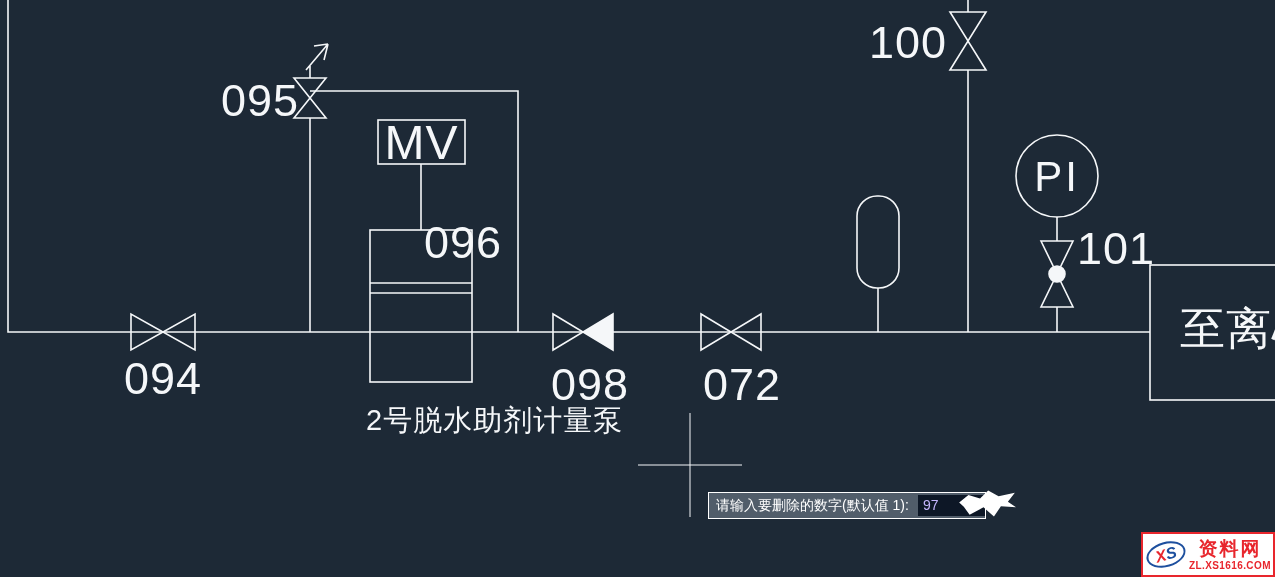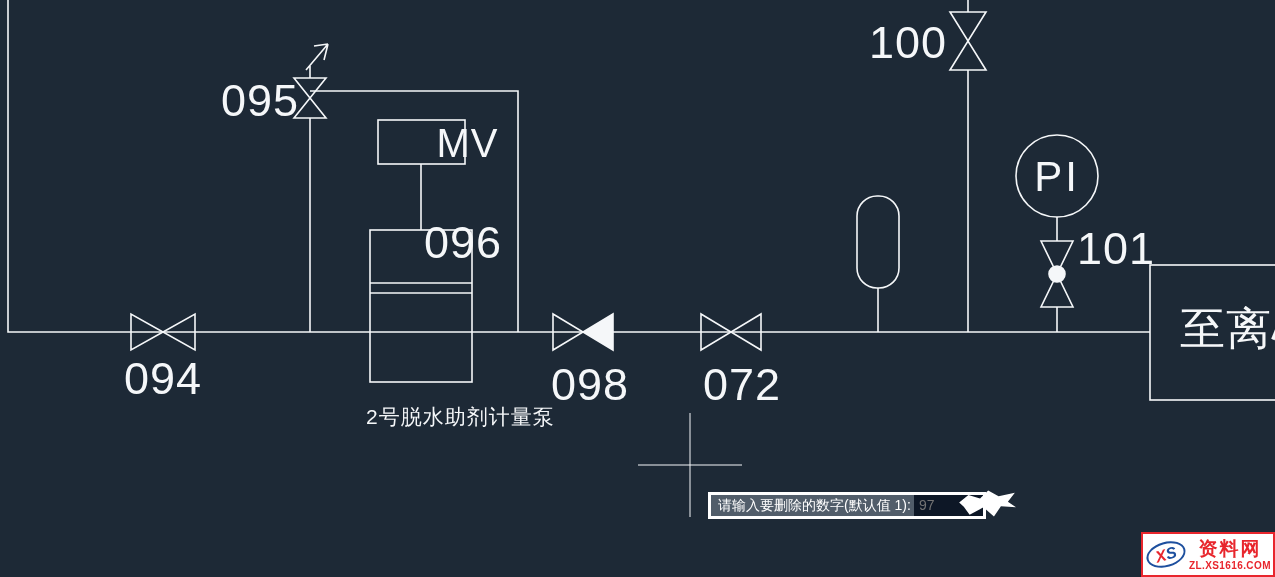--- a/index.html
+++ b/index.html
@@ -9,37 +9,37 @@
   }
   svg.linework{position:absolute;left:0;top:0;}
   .cad-label{
     position:absolute;color:#f5f7f9;font-size:45px;letter-spacing:1px;
     font-family:"Liberation Sans",sans-serif;white-space:nowrap;line-height:1;
   }
   .lbl-094{left:124px;top:356px;}
   .lbl-095{left:221px;top:78px;}
   .lbl-096{left:424px;top:174px;margin-top:46px;}
   .lbl-097{left:370px;top:310px;width:102px;text-align:center;}
-  .lbl-mv{left:378px;top:122px;width:87px;height:44px;text-align:center;font-size:40px;line-height:42px;margin-left:46px;}
+  .lbl-mv{left:378px;top:122px;width:87px;height:44px;text-align:center;font-size:48px;line-height:42px;}
   .lbl-098{left:551px;top:362px;}
   .lbl-099{left:703px;top:362px;}
   .lbl-100{left:869px;top:20px;}
   .lbl-pi{left:1016px;top:156px;width:82px;text-align:center;font-size:42px;letter-spacing:3px;}
   .lbl-101{left:1077px;top:226px;}
-  .lbl-caption{left:366px;top:406px;font-size:21px;letter-spacing:1px;}
+  .lbl-caption{left:366px;top:406px;font-size:29px;letter-spacing:1px;}
   .lbl-dest{left:1180px;top:306px;font-size:45px;width:96px;overflow:hidden;}
 
   .tooltip{
     position:absolute;left:708px;top:492px;width:278px;height:27px;
-    background:#515d6a;border:3px solid #ffffff;box-sizing:border-box;
+    background:#515d6a;border:1px solid #ffffff;box-sizing:border-box;
     display:flex;align-items:center;
   }
   .tooltip-text{color:#ffffff;font-size:14px;padding-left:7px;white-space:nowrap;}
   .tooltip-input{
-    margin-left:3px;width:72px;height:21px;background:#0d1726;color:#737373;
+    margin-left:9px;width:72px;height:21px;background:#0d1726;color:#c4b5fd;
     font-size:14px;line-height:21px;padding-left:5px;box-sizing:border-box;overflow:hidden;
   }
   .artifact{
     position:absolute;left:958px;top:490px;width:58px;height:28px;background:#ffffff;
     clip-path:polygon(2% 45%,18% 18%,38% 30%,52% 2%,70% 22%,98% 10%,86% 42%,100% 62%,74% 58%,62% 95%,44% 62%,20% 88%,10% 60%);
   }
 
   .watermark{
     position:absolute;left:1141px;top:532px;width:134px;height:45px;background:#ffffff;
     border:2px solid #e8262d;box-sizing:border-box;display:flex;align-items:center;

